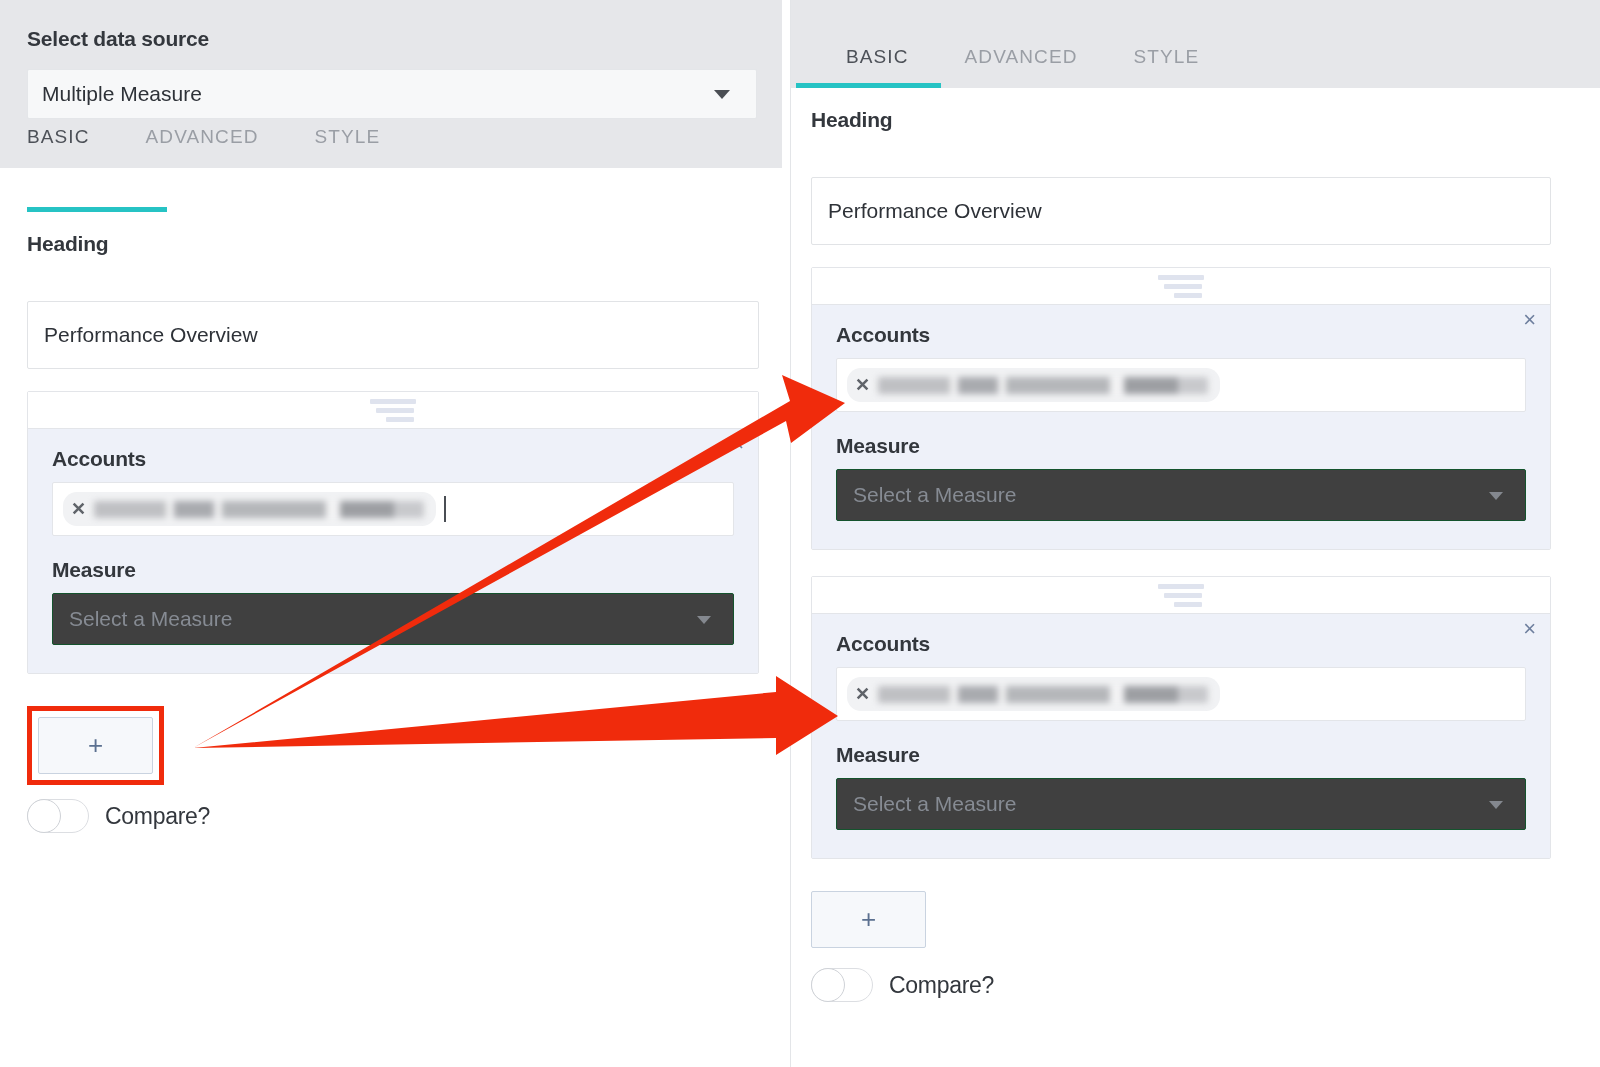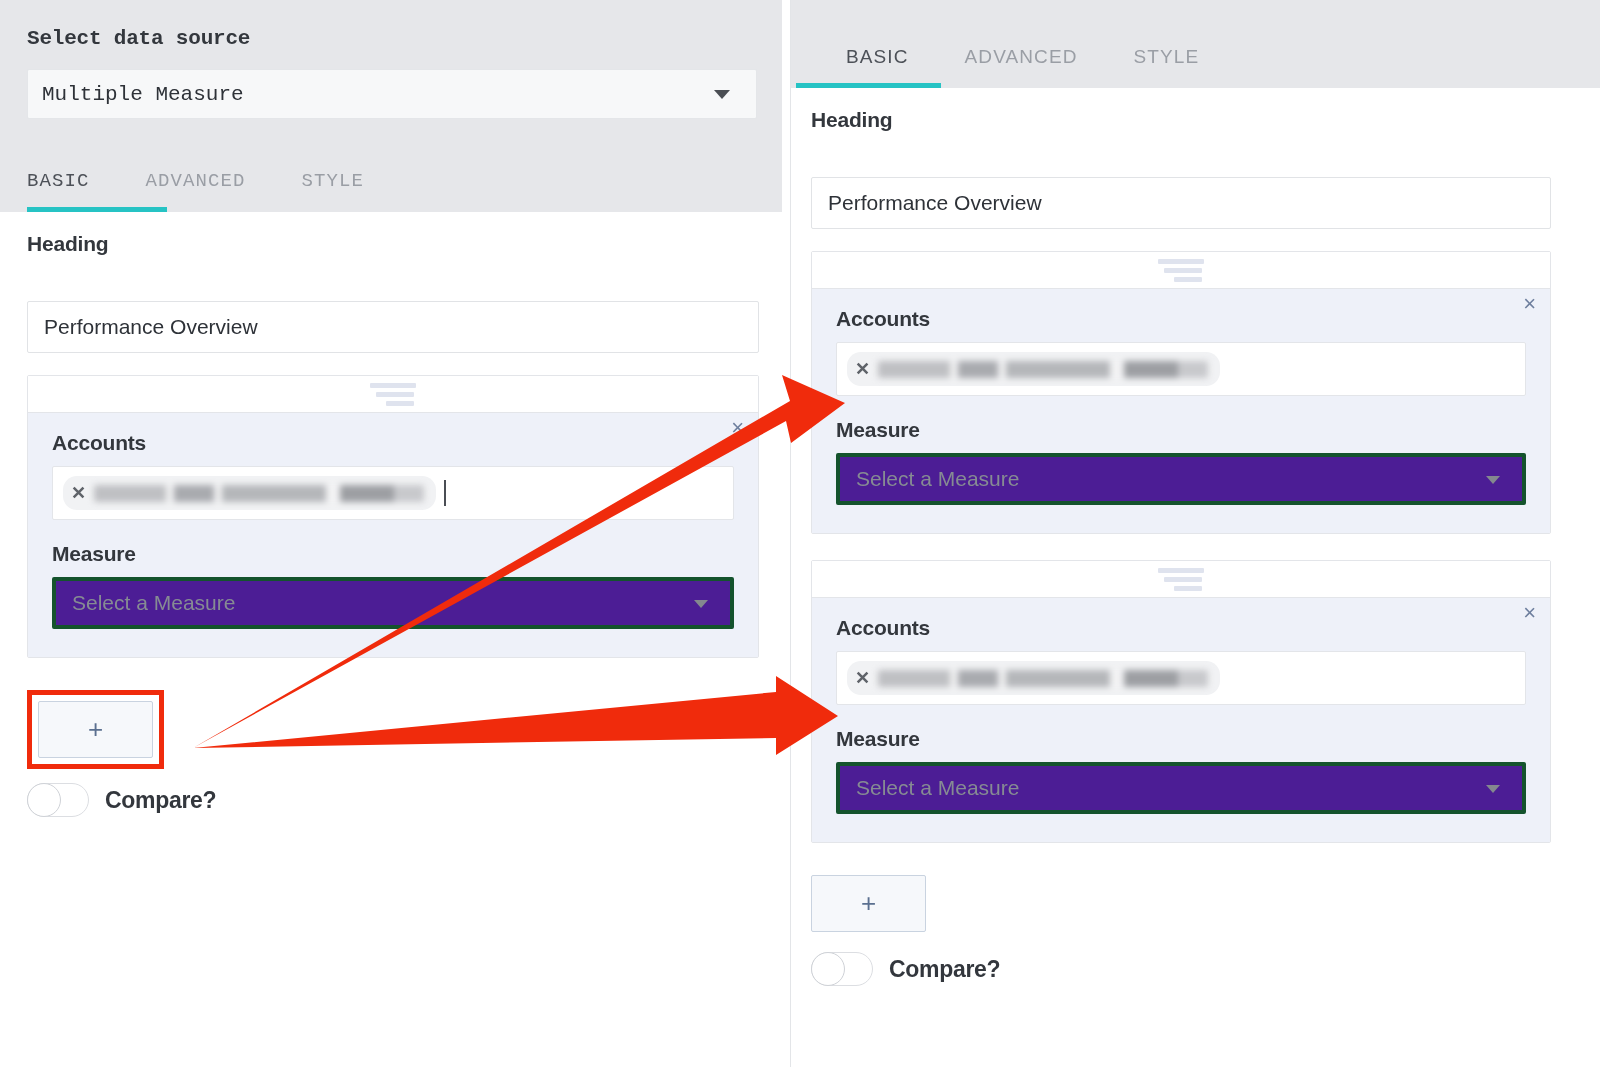--- a/index.html
+++ b/index.html
@@ -24,21 +24,21 @@
     overflow: hidden;
   }
   #left-panel  { left: 0;   width: 790px; }
   #right-panel { left: 790px; width: 810px; border-left: 1px solid #e3e5e8; }
 
   
   .header-block {
     background: #e6e7ea;
     position: relative;
   }
-  #left-panel  .header-block { width: 782px; height: 212px; font-family: Liberation Mono, monospace; }
+  #left-panel  .header-block { width: 782px; height: 168px; }
   #right-panel .header-block { width: 810px; height: 88px; }
 
   .section-label {
     font-size: 21px;
     font-weight: bold;
     color: #33373d;
     letter-spacing: -0.2px;
   }
 
   
@@ -110,21 +110,21 @@
   .field-label {
     font-size: 21px;
     font-weight: bold;
     color: #33373d;
     margin-bottom: 11px;
     letter-spacing: -0.2px;
   }
 
   .text-input {
     width: 100%;
-    height: 52px;
+    height: 68px;
     background: #ffffff;
     border: 1px solid #e1e3e6;
     border-radius: 2px;
     box-sizing: border-box;
     display: flex;
     align-items: center;
     font-size: 21px;
     color: #2e3238;
     padding-left: 16px;
     cursor: text;
@@ -222,22 +222,22 @@
   }
   .caret-bar {
     display: inline-block;
     width: 2px;
     height: 26px;
     background: #4a4e54;
     margin-left: 8px;
   }
 
   .select-box {
-    background: #4c1d95;
-    border: 4px solid #14532d;
+    background: #404040;
+    border: 1px solid #14532d;
     border-radius: 2px;
     height: 52px;
     display: flex;
     align-items: center;
     padding: 0 16px;
     box-sizing: border-box;
     position: relative;
     font-size: 21px;
     color: #868b93;
     cursor: pointer;
@@ -298,21 +298,21 @@
     width: 34px;
     height: 34px;
     border-radius: 50%;
     background: #ffffff;
     border: 1px solid #cfd2d7;
     box-sizing: border-box;
   }
   .toggle-label {
     margin-left: 16px;
     font-size: 23px;
-    font-weight: bold;
+    font-weight: normal;
     color: #33373d;
     letter-spacing: -0.3px;
   }
 
   
   #annotation-layer {
     position: absolute;
     left: 0; top: 0;
     width: 1600px; height: 1067px;
     pointer-events: none;

